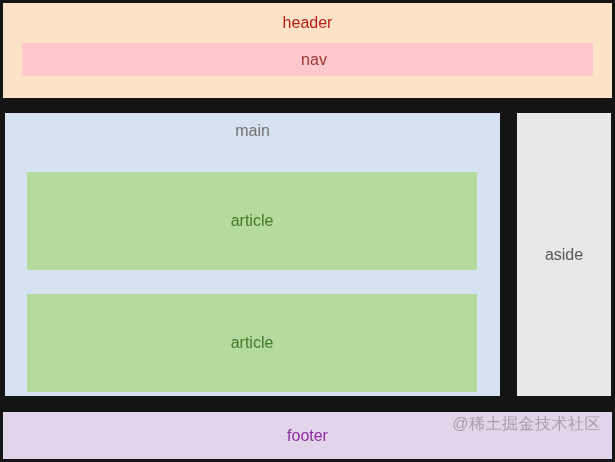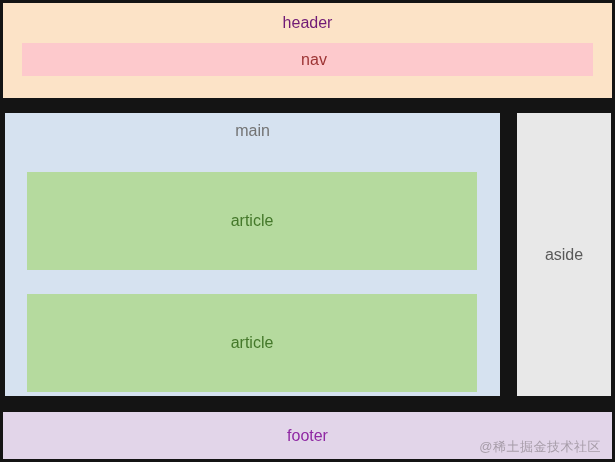--- a/index.html
+++ b/index.html
@@ -60,32 +60,32 @@
   .footer {
     left: 3px; top: 412px;
     width: 609px; height: 47px;
     line-height: 47px;
     text-align: center;
     font-size: 16px;
   }
 
   .watermark {
     position: absolute;
-    right: 14px; bottom: 6px;
-    font-size: 13px;
+    right: 14px; bottom: 27px;
+    font-size: 16px;
     letter-spacing: 0.5px;
   }
 </style>
 </head>
 <body>
 
 <div class="page" style="background-color: rgb(20, 20, 20);">
 
   <section class="region header" style="background-color: rgb(252, 227, 199);">
-    <div class="region-label header-label" style="color: #701a75;">header</div>
+    <div class="region-label header-label" style="color: #b91c1c;">header</div>
     <div class="region nav" style="background-color: rgb(253, 201, 204);">
       <span class="region-label" style="color: rgb(157, 52, 52); margin-left: 13px;">nav</span>
     </div>
   </section>
 
   <section class="region main" style="background-color: rgb(214, 226, 240);">
     <div class="region-label main-label" style="color: #737373;">main</div>
     <div class="region article article-1" style="background-color: rgb(181, 218, 158);">
       <span class="region-label" style="color: rgb(68, 120, 42);">article</span>
     </div>

